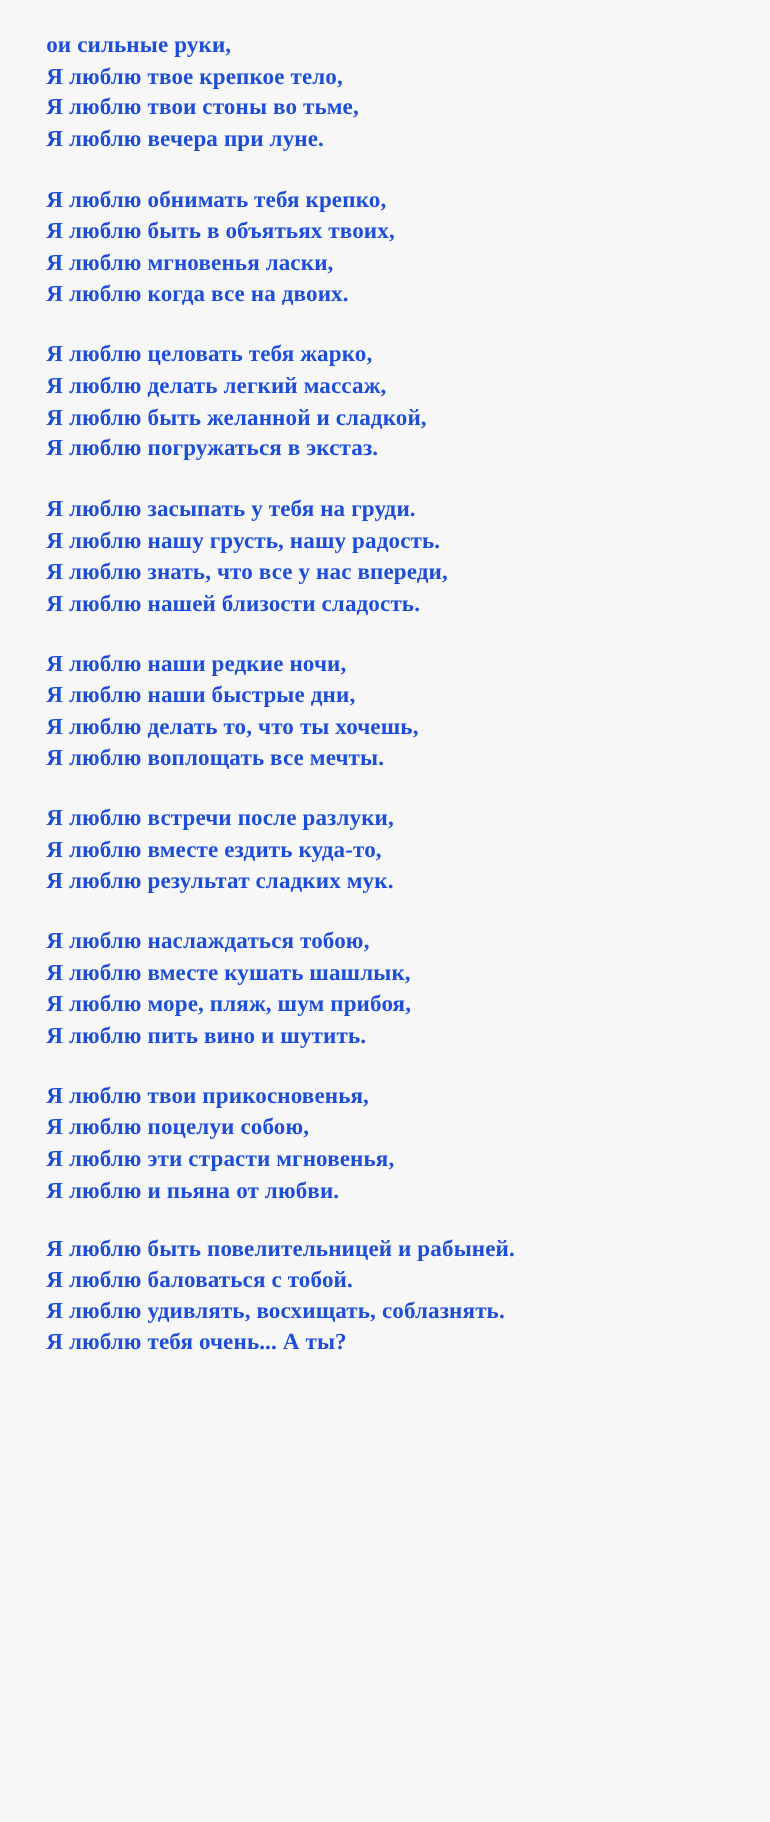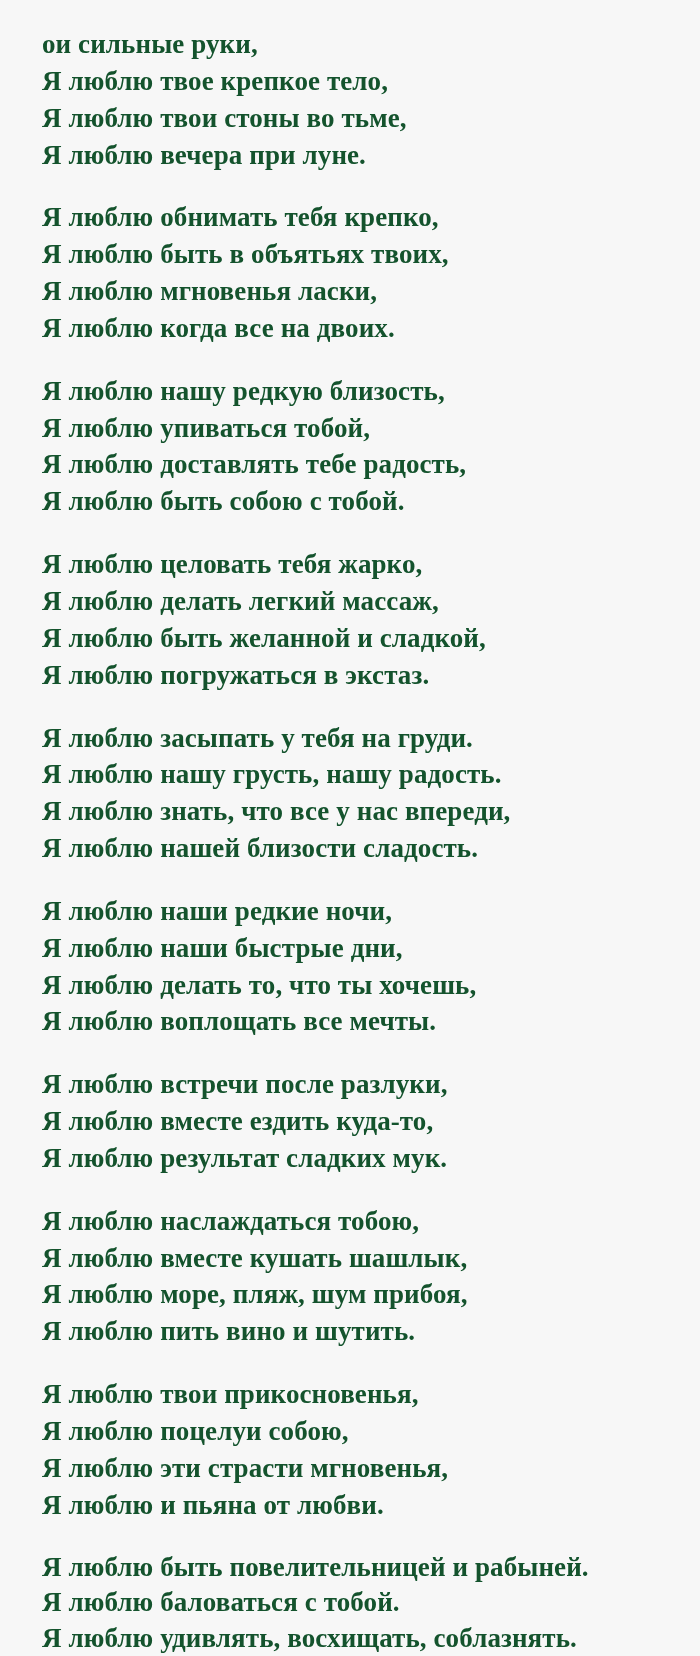--- a/index.html
+++ b/index.html
@@ -23,26 +23,26 @@
   .poem {
     display: block;
   }
   .stanza {
     margin: 0 0 26px 0;
   }
   .stanza:last-child {
     margin-bottom: 8px;
   }
   .line {
-    font-size: 27px;
+    font-size: 21px;
     font-weight: 700;
     line-height: 1.365;
     letter-spacing: 0.1px;
     white-space: pre;
-    color: #14532d;
+    color: #1d4ed8;
   }
   .stanza.tight .line {
     line-height: 1.32;
   }
 </style>
 </head>
 <body>
 
 <div class="page">
   <div class="poem">
@@ -54,26 +54,20 @@
       <div class="line">Я люблю вечера при луне.</div>
     </div>
 
     <div class="stanza">
       <div class="line">Я люблю обнимать тебя крепко,</div>
       <div class="line">Я люблю быть в объятьях твоих,</div>
       <div class="line">Я люблю мгновенья ласки,</div>
       <div class="line">Я люблю когда все на двоих.</div>
     </div>
 
-    <div class="stanza">
-      <div class="line">Я люблю нашу редкую близость,</div>
-      <div class="line">Я люблю упиваться тобой,</div>
-      <div class="line">Я люблю доставлять тебе радость,</div>
-      <div class="line">Я люблю быть собою с тобой.</div>
-    </div>
 
     <div class="stanza">
       <div class="line">Я люблю целовать тебя жарко,</div>
       <div class="line">Я люблю делать легкий массаж,</div>
       <div class="line">Я люблю быть желанной и сладкой,</div>
       <div class="line">Я люблю погружаться в экстаз.</div>
     </div>
 
     <div class="stanza">
       <div class="line">Я люблю засыпать у тебя на груди.</div>

